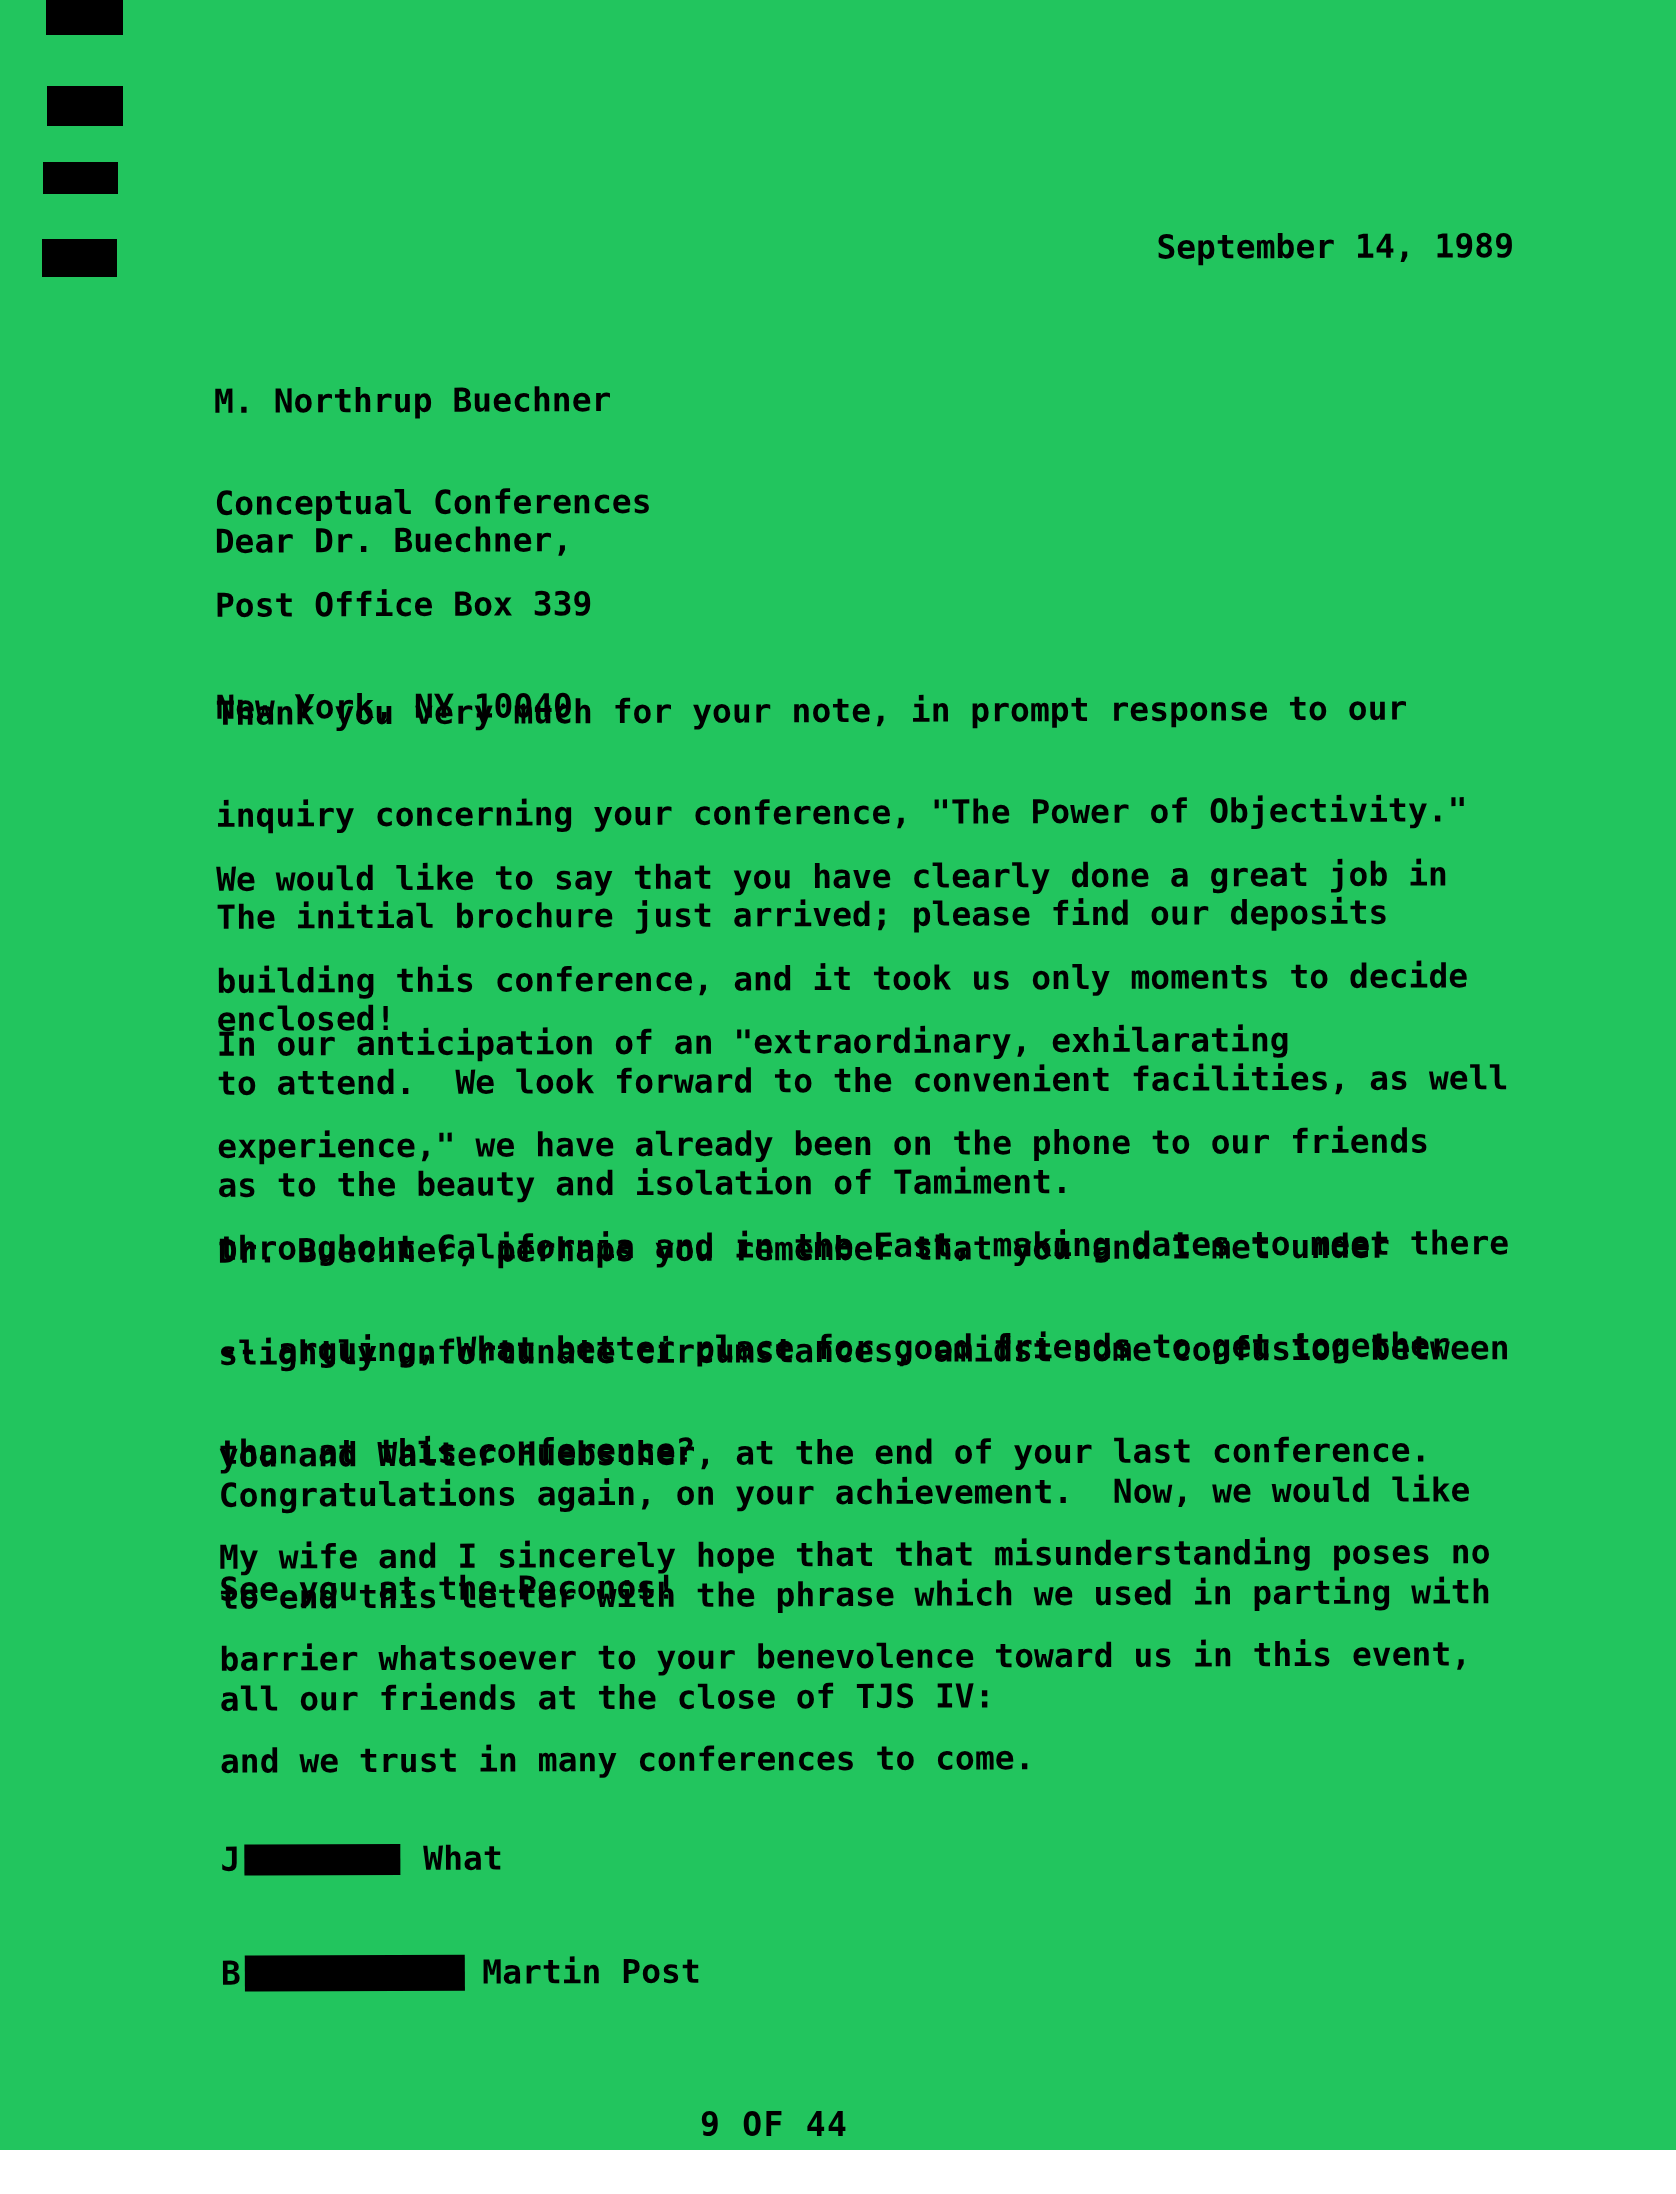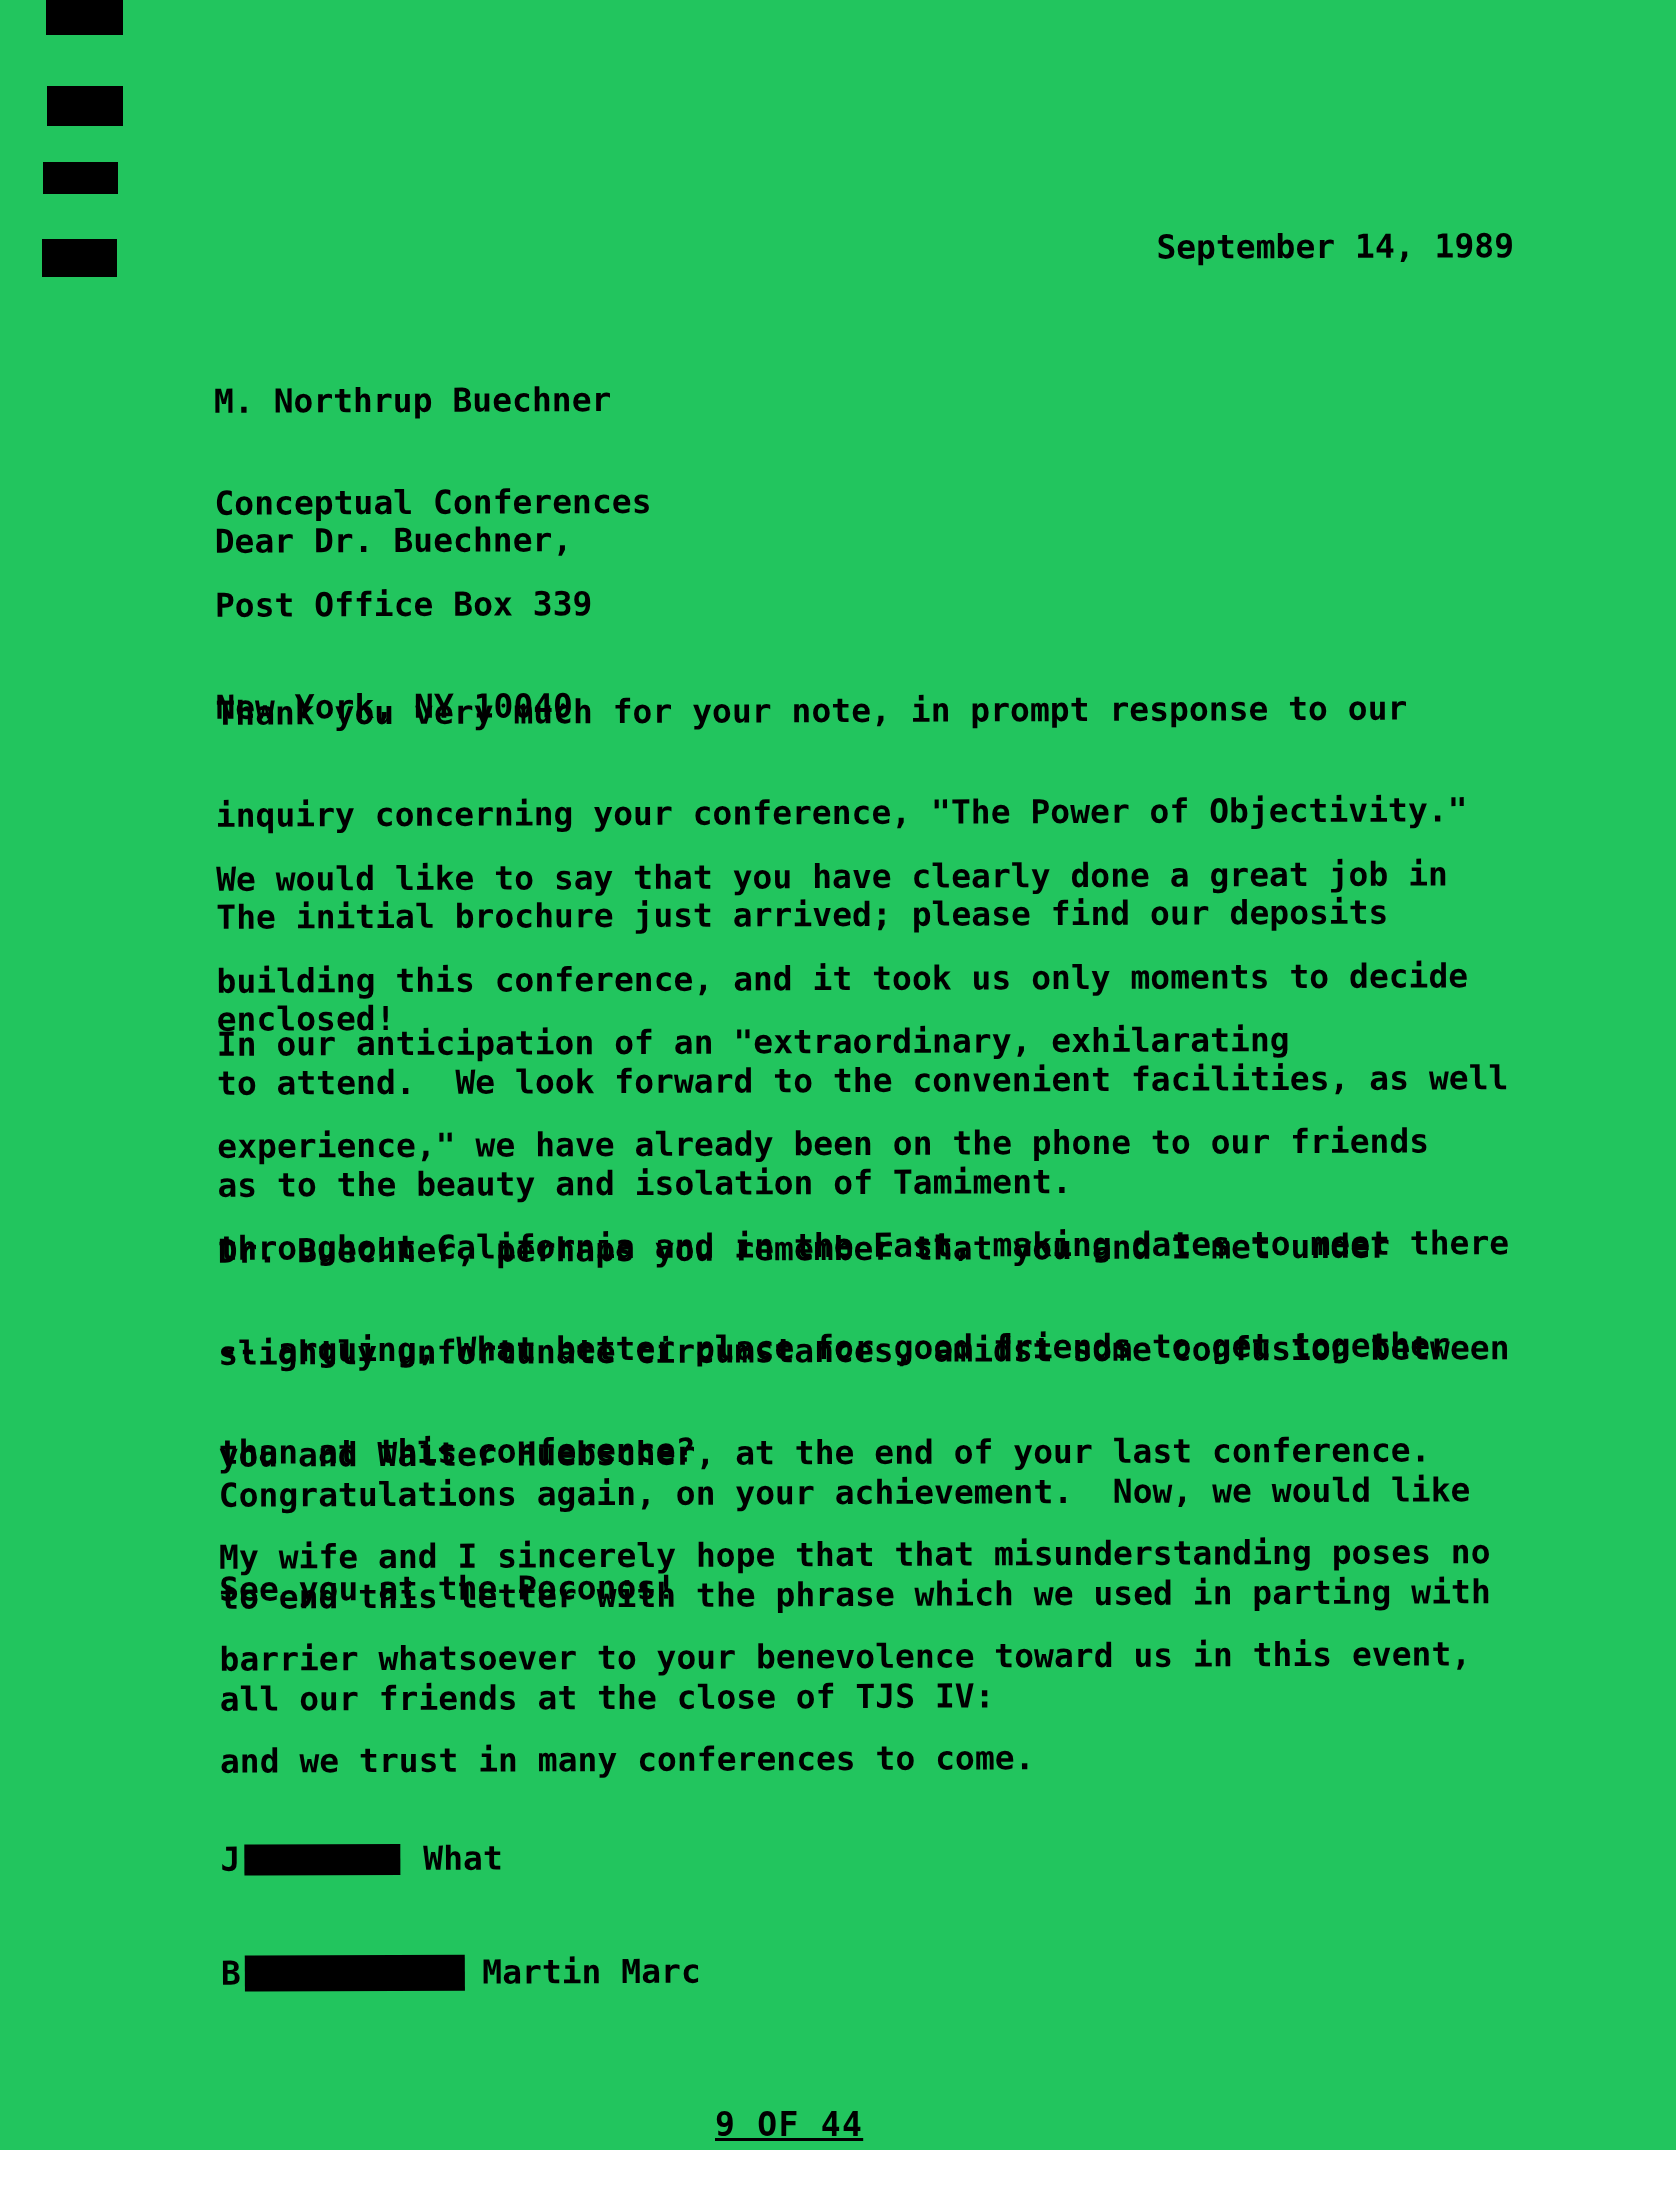--- a/index.html
+++ b/index.html
@@ -20,21 +20,21 @@
   .date       { left:1159px; top:232px; }
   .recipient  { left:216px;  top:314px; }
   .salutation { left:216px;  top:522px; }
   .p1 { left:216px; top:626px; }
   .p2 { left:216px; top:792px; }
   .p3 { left:216px; top:957px; }
   .p4 { left:216px; top:1164px; }
   .p5 { left:216px; top:1408px; }
   .closing    { left:216px; top:1570px; }
   .signature  { left:216px; top:1762px; line-height:38px; }
-  .footer     { left:715px; top:2108px; letter-spacing:1.3px;text-decoration:underline; }
+  .footer     { left:700px; top:2108px; letter-spacing:1.3px; }
 
   .redaction { display:inline-block; background:#000; }
   .r1 { width:156px; height:31px; margin:0 23px 0 4px; vertical-align:-4.7px; }
   .r2 { width:220px; height:36px; margin:0 17.5px 0 4px; vertical-align:-7.4px; }
 
   .mark { position:absolute; background:#000; }
   .m1 { left:46px; top:0px;   width:77px; height:35px; }
   .m2 { left:47px; top:86px; width:76px; height:40px; }
   .m3 { left:43px; top:162px; width:75px; height:32px; }
   .m4 { left:42px; top:239px; width:75px; height:38px; }
@@ -96,21 +96,21 @@
     <div class="abs p5">
       <div>Congratulations again, on your achievement.  Now, we would like</div>
       <div>to end this letter with the phrase which we used in parting with</div>
       <div>all our friends at the close of TJS IV:</div>
     </div>
 
     <div class="abs closing">See you at the Poconos!</div>
 
     <div class="abs signature">
       <div><span>J</span><span class="redaction r1"></span><span>What</span></div>
-      <div><span>B</span><span class="redaction r2"></span><span>Martin Marc</span></div>
+      <div><span>B</span><span class="redaction r2"></span><span>Martin Post</span></div>
     </div>
 
   </div>
 
   <div class="abs footer">9 OF 44</div>
 
 </div>
 
 
 </body></html>

